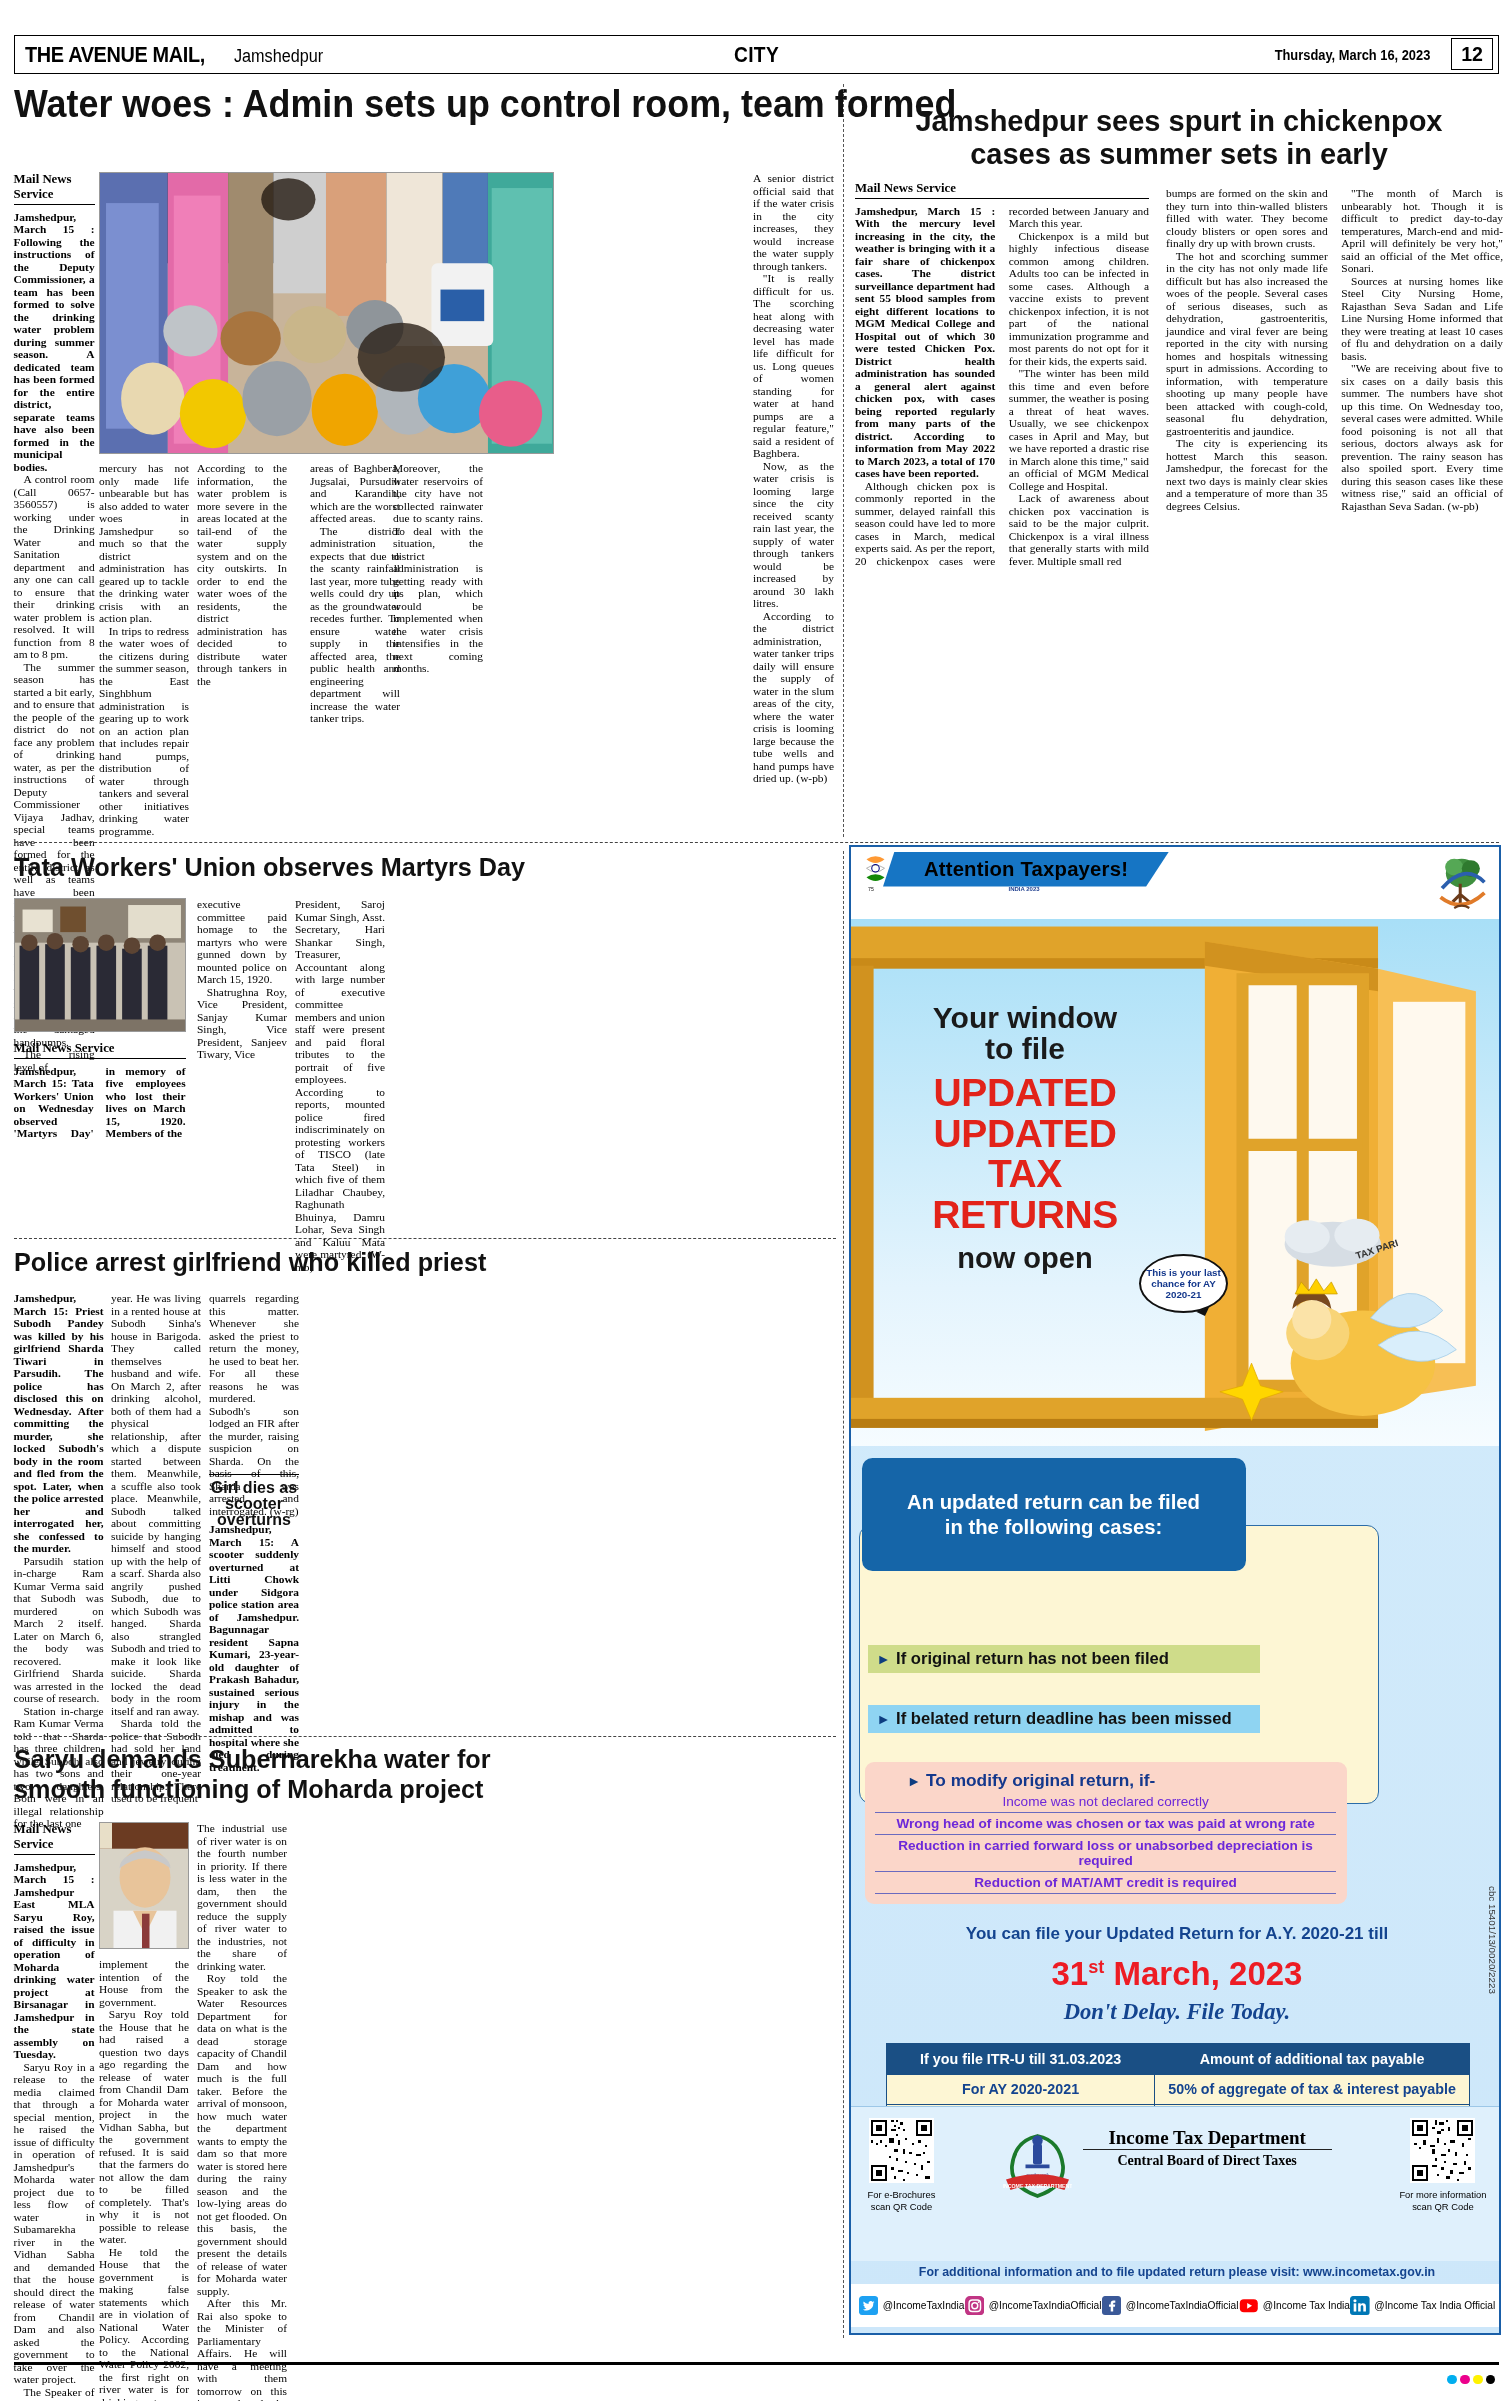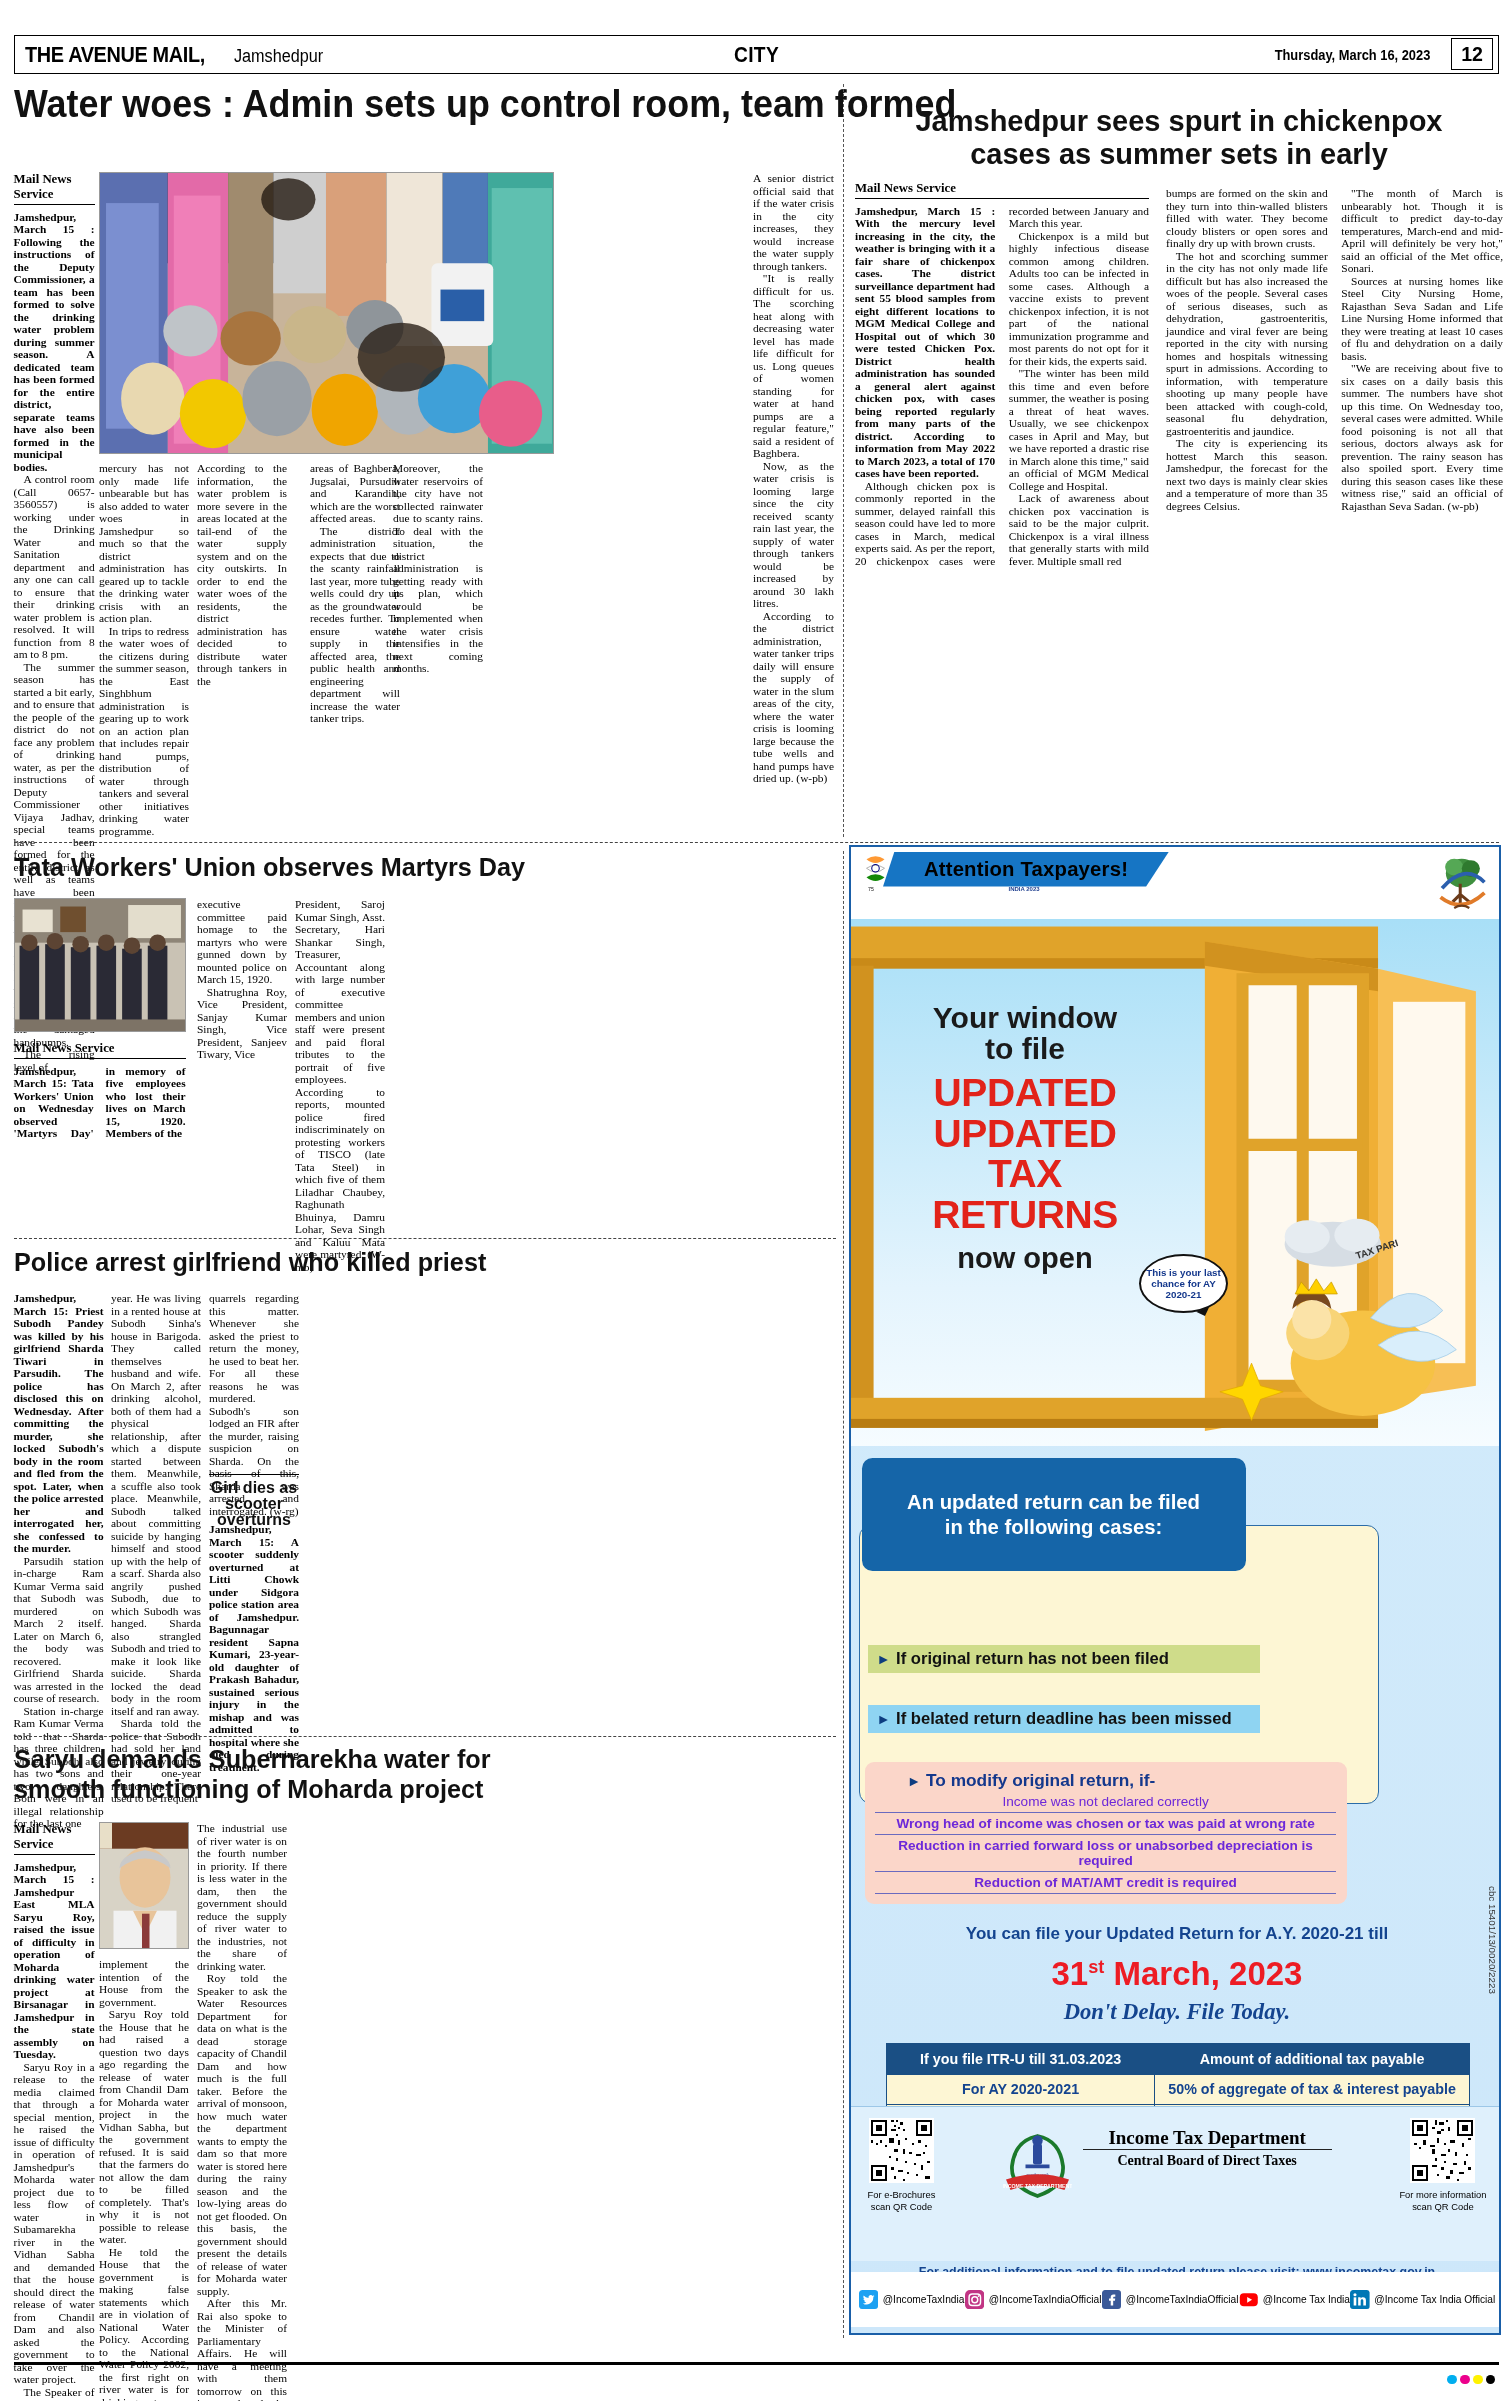--- a/index.html
+++ b/index.html
@@ -217,21 +217,21 @@
   .dept-sub {
     font-family:"Liberation Serif", serif; font-weight:bold;
     font-size:14px; text-align:center; border-top:1.1px solid #222; padding-top:2.3px;
   }
   .visit-line {
     position:absolute; left:0; bottom:54px; width:652px; text-align:center;
     font-family:"Liberation Sans", sans-serif; font-weight:bold;
     font-size:12.4px; color:#14448f;
   }
   .social {
-    position:absolute; left:0; bottom:6px; width:652px; height:55px;
+    position:absolute; left:0; bottom:6px; width:652px; height:43px;
     background:#fff; display:flex; align-items:center;
     justify-content:space-around; padding:0 7.5px;
   }
   .social .item { display:flex; align-items:center; gap:4.5px;
     font-family:"Liberation Sans", sans-serif; font-size:10.2px; }
   .sicon { width:19.6px; height:19.6px; border-radius:3px; display:block; }
 
   .cbc-code {
     position:absolute; right:1.5px; top:1039px;
     writing-mode:vertical-rl;

